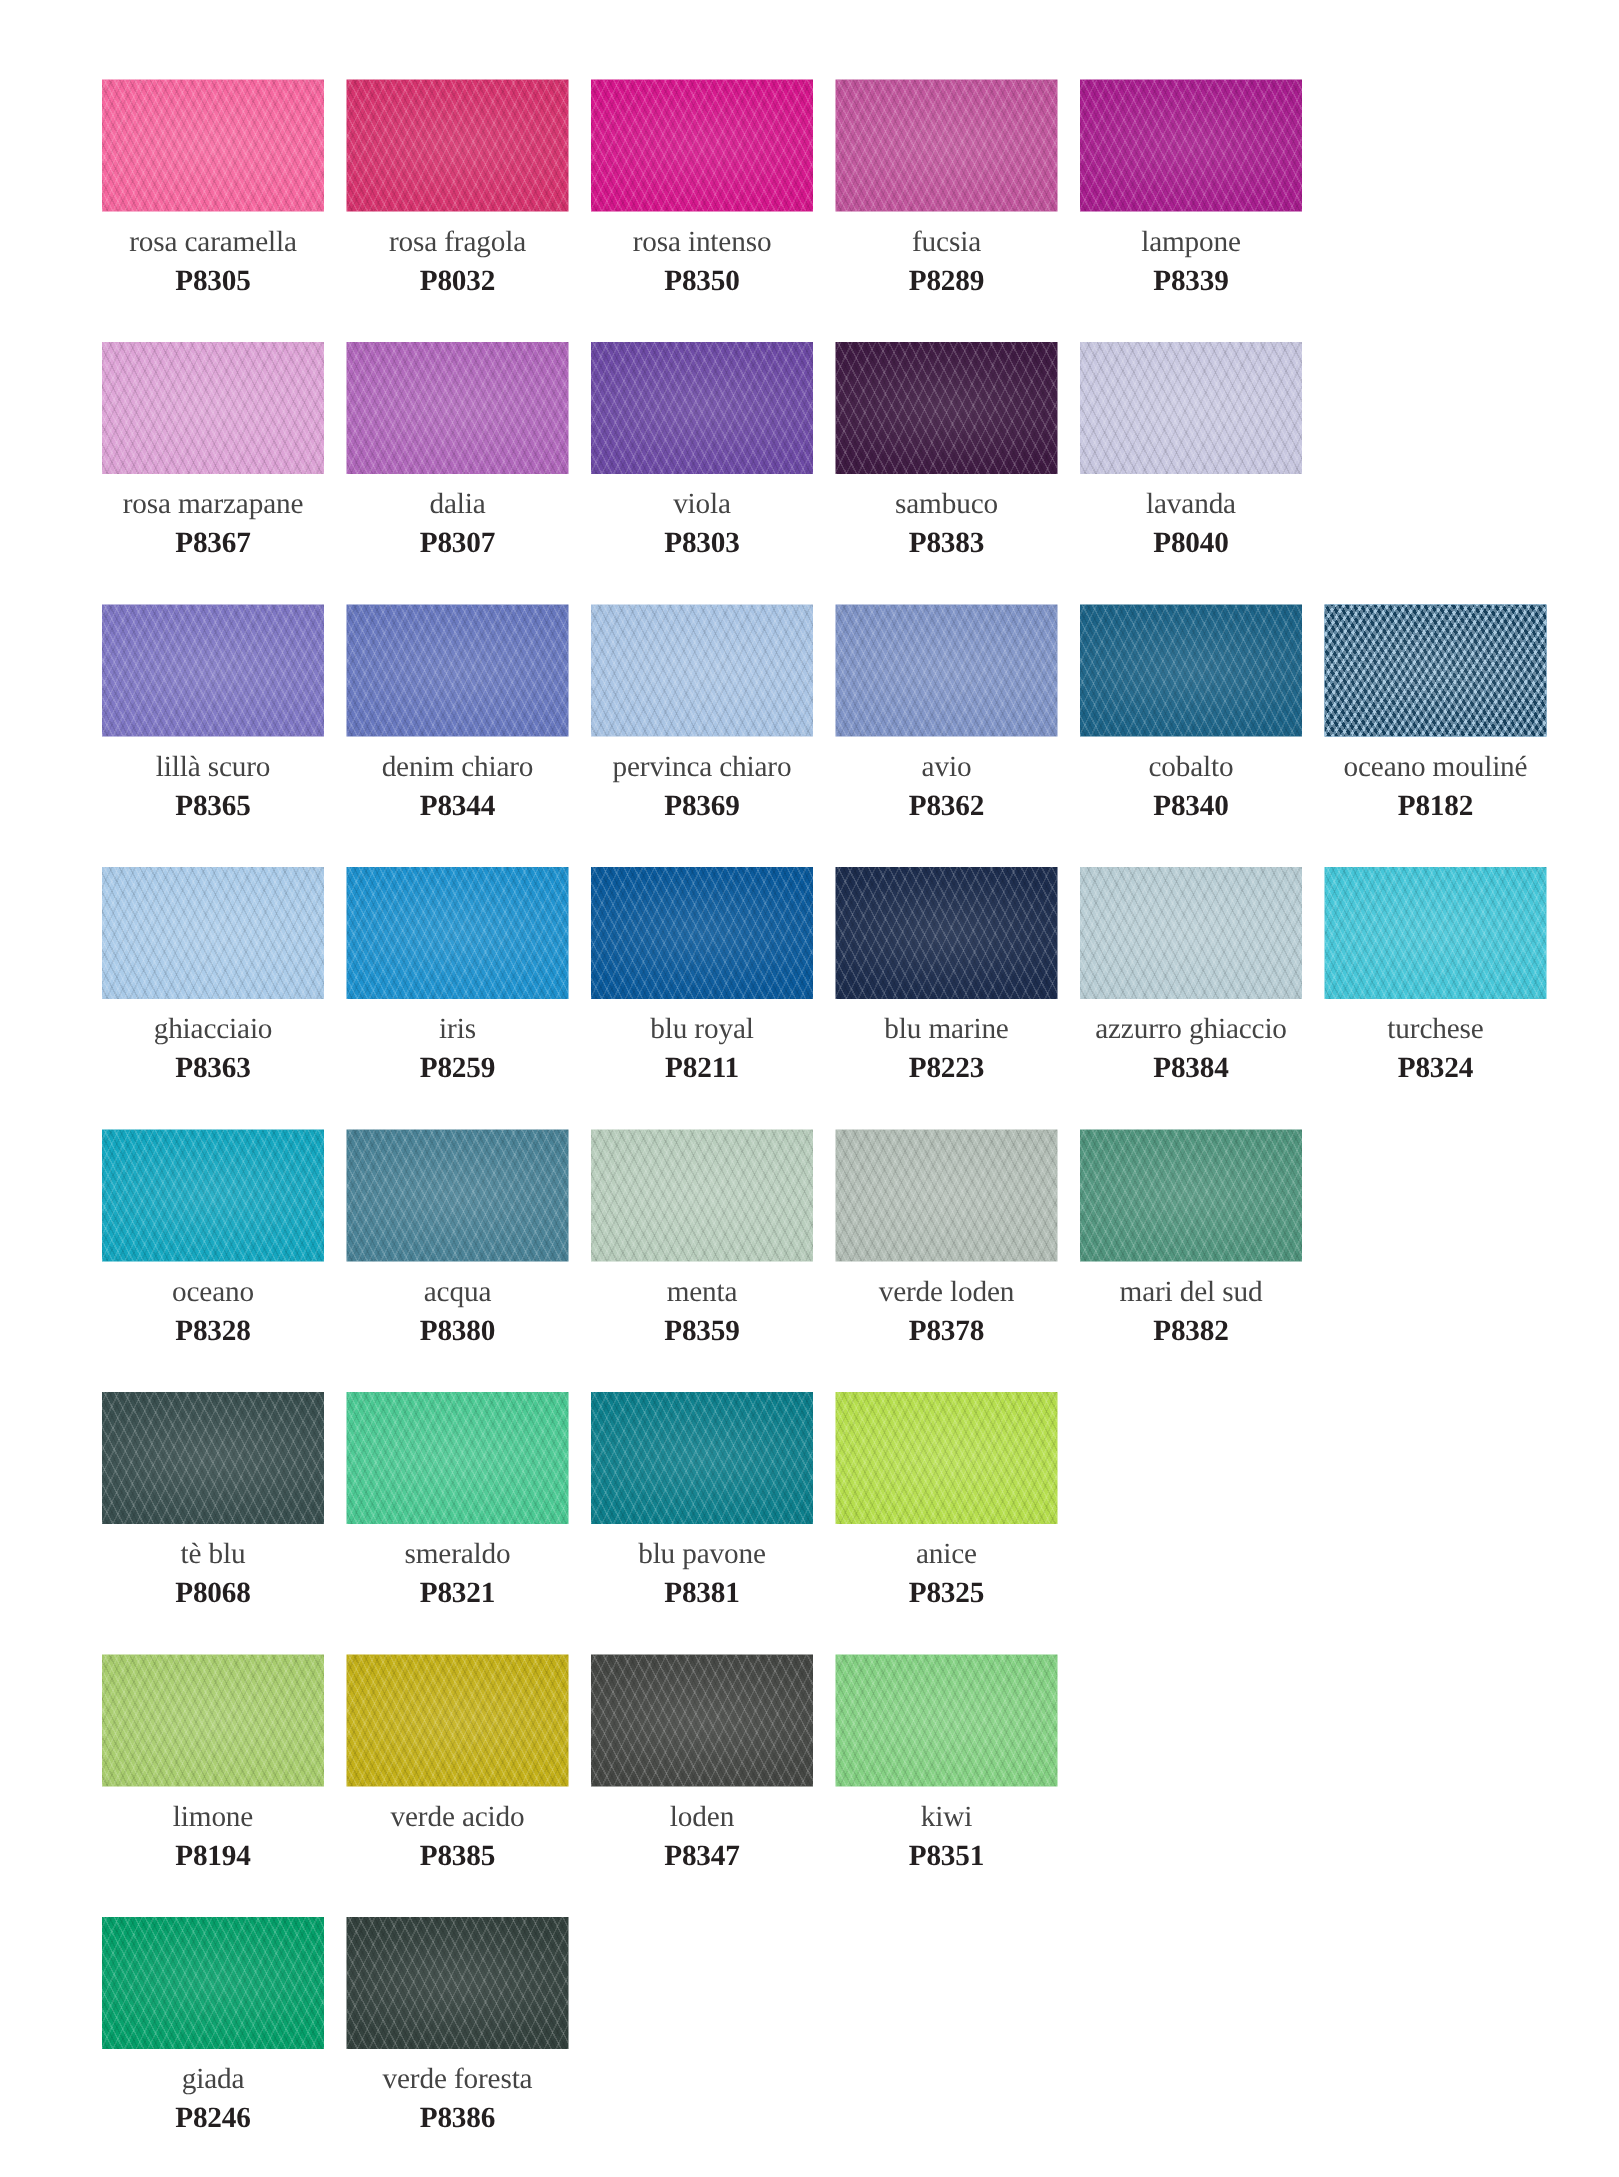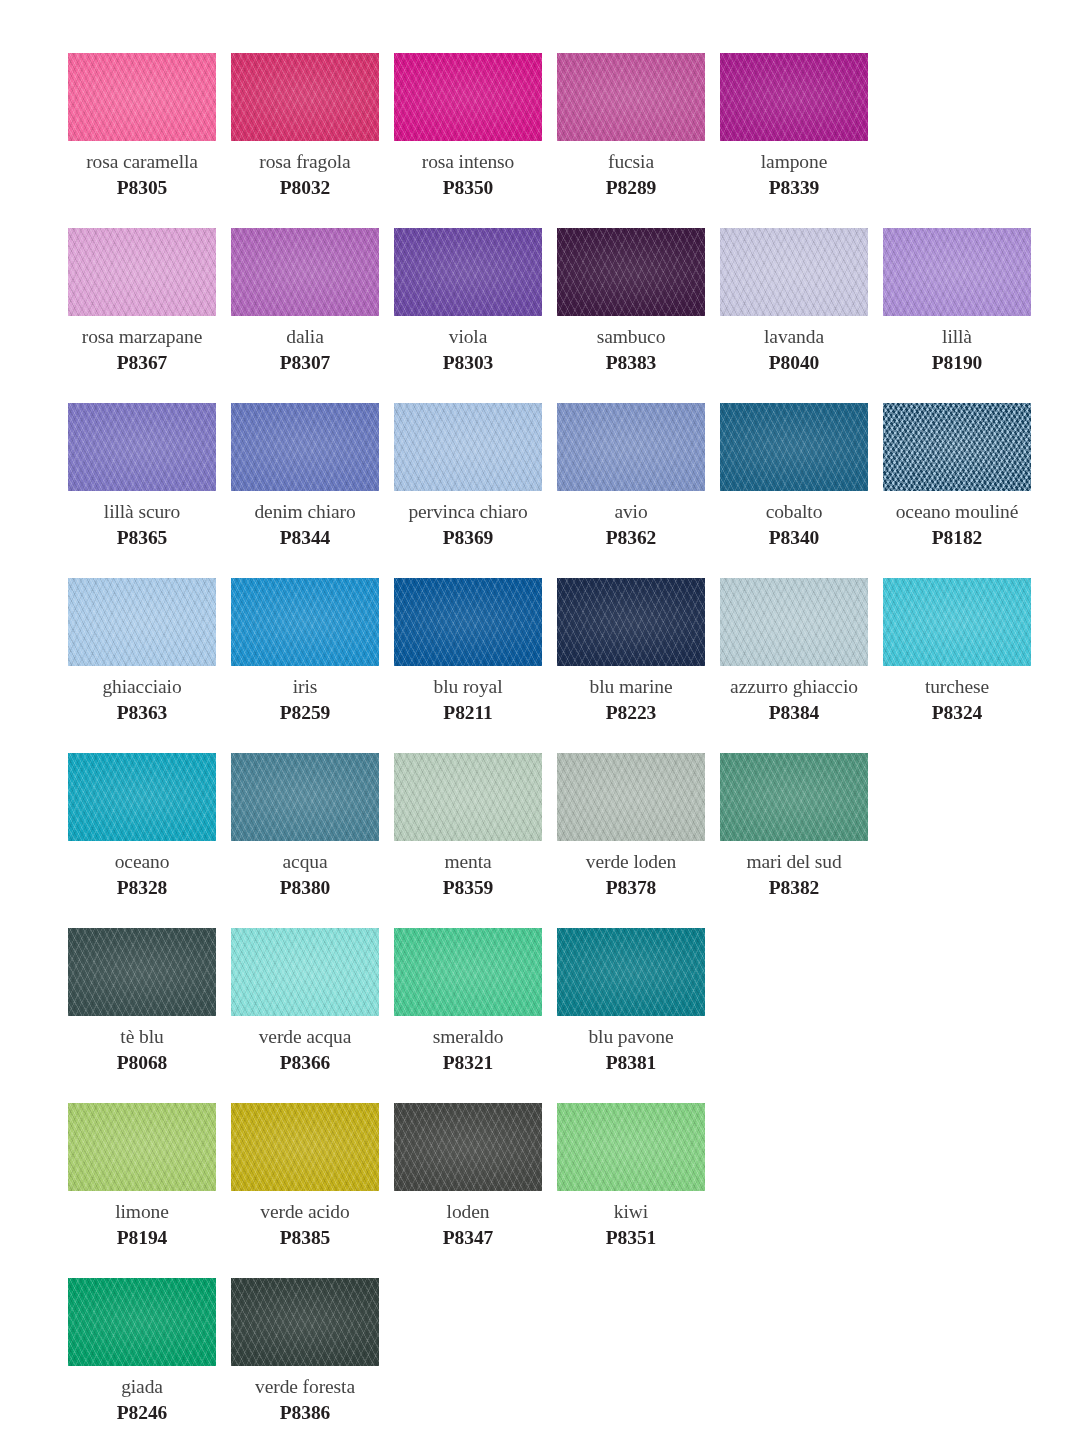--- a/index.html
+++ b/index.html
@@ -203,29 +203,20 @@
       </div>
       <div class="swatch-cell">
         <div class="swatch" style="background-color: rgb(200, 199, 224);">
           <div class="tex a"></div>
           <div class="tex b"></div>
           <div class="tex c"></div>
         </div>
         <div class="color-name">lavanda</div>
         <div class="color-code">P8040</div>
       </div>
-      <div class="swatch-cell">
-        <div class="swatch" style="background-color: rgb(172, 142, 214);">
-          <div class="tex a"></div>
-          <div class="tex b"></div>
-          <div class="tex c"></div>
-        </div>
-        <div class="color-name">lillà</div>
-        <div class="color-code">P8190</div>
-      </div>
     </div>
     <div class="row">
       <div class="swatch-cell">
         <div class="swatch" style="background-color: rgb(127, 119, 196);">
           <div class="tex a"></div>
           <div class="tex b"></div>
           <div class="tex c"></div>
         </div>
         <div class="color-name">lillà scuro</div>
         <div class="color-code">P8365</div>
@@ -383,45 +374,45 @@
       <div class="swatch-cell">
         <div class="swatch" style="background-color: rgb(58, 80, 80);">
           <div class="tex a"></div>
           <div class="tex b"></div>
           <div class="tex c"></div>
         </div>
         <div class="color-name">tè blu</div>
         <div class="color-code">P8068</div>
       </div>
       <div class="swatch-cell">
-        <div class="swatch" style="background-color: rgb(137, 224, 218);">
-          <div class="tex a"></div>
-          <div class="tex b"></div>
-          <div class="tex c"></div>
-        </div>
-        <div class="color-name">verde acqua</div>
-        <div class="color-code">P8366</div>
-      </div>
-      <div class="swatch-cell">
         <div class="swatch" style="background-color: rgb(75, 201, 147);">
           <div class="tex a"></div>
           <div class="tex b"></div>
           <div class="tex c"></div>
         </div>
         <div class="color-name">smeraldo</div>
         <div class="color-code">P8321</div>
       </div>
       <div class="swatch-cell">
         <div class="swatch" style="background-color: rgb(13, 127, 140);">
           <div class="tex a"></div>
           <div class="tex b"></div>
           <div class="tex c"></div>
         </div>
         <div class="color-name">blu pavone</div>
         <div class="color-code">P8381</div>
+      </div>
+      <div class="swatch-cell">
+        <div class="swatch" style="background-color: rgb(181, 222, 76);">
+          <div class="tex a"></div>
+          <div class="tex b"></div>
+          <div class="tex c"></div>
+        </div>
+        <div class="color-name">anice</div>
+        <div class="color-code">P8325</div>
       </div>
     </div>
     <div class="row">
       <div class="swatch-cell">
         <div class="swatch" style="background-color: rgb(168, 205, 110);">
           <div class="tex a"></div>
           <div class="tex b"></div>
           <div class="tex c"></div>
         </div>
         <div class="color-name">limone</div>

